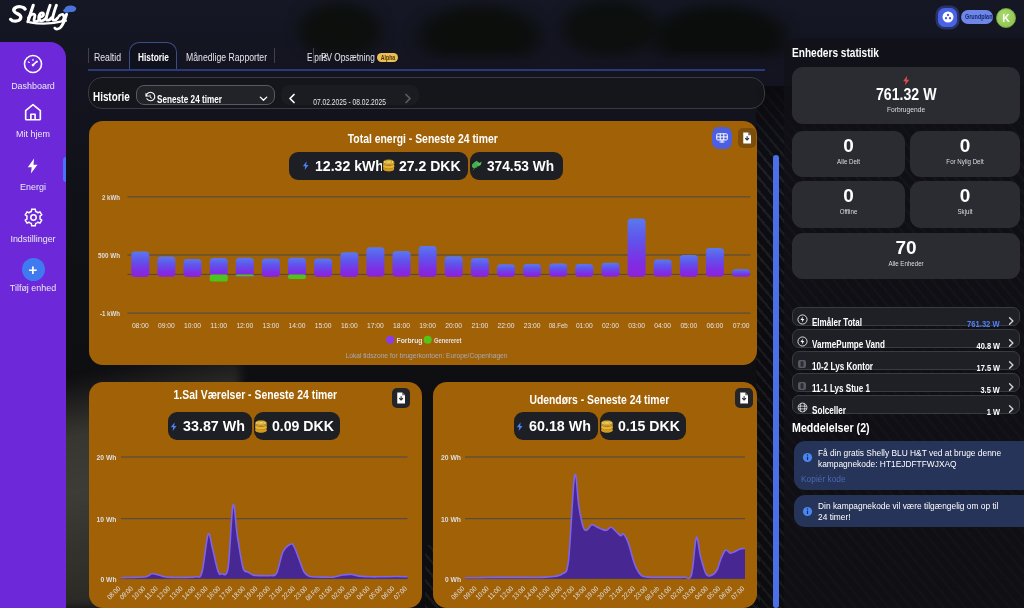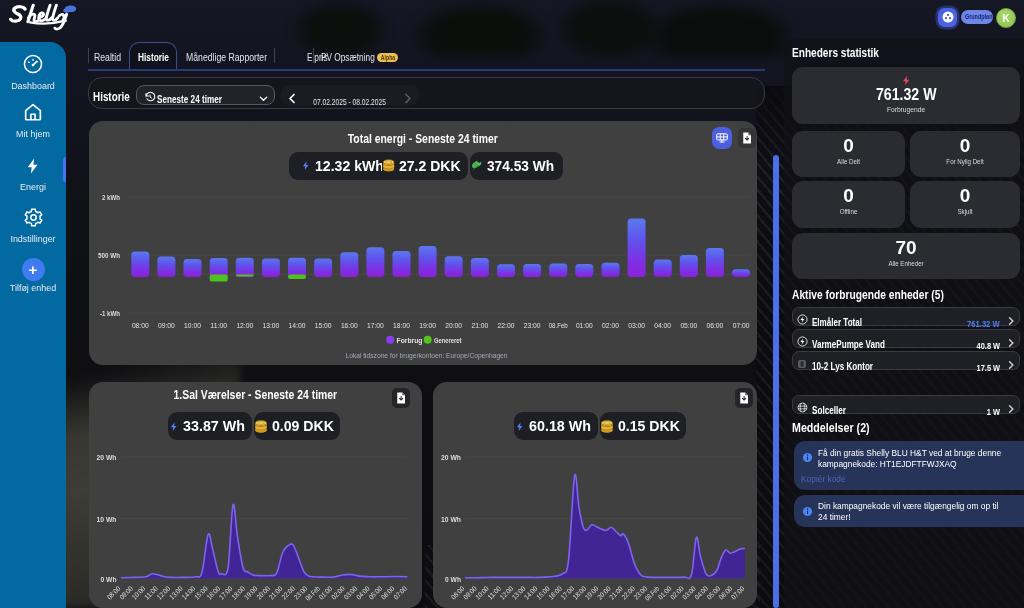--- a/index.html
+++ b/index.html
@@ -31,21 +31,21 @@
   background:#4a63e4; display:flex; align-items:center; justify-content:center;
   box-shadow:0 0 0 2.5px rgba(70,92,210,.4); }
 #grundplan { position:absolute; left:961px; top:10px; width:31.5px; height:13.5px; border-radius:7px;
   background:#6d86e8; color:#15296b; font-size:7px; font-weight:bold; text-align:center; line-height:13.5px; }
 #grundplan span { display:inline-block; transform:scaleX(.78); transform-origin:center; }
 #avatar { position:absolute; left:996px; top:7.5px; width:20px; height:20px; border-radius:50%;
   background:radial-gradient(circle at 40% 35%, #a9da6c, #8cbf4e); border:1.5px solid #74a73f;
   color:#fff; font-weight:bold; font-size:10.5px; display:flex; align-items:center; justify-content:center; }
 
 #sidebar { position:absolute; left:0; top:42px; width:66px; height:566px;
-  background:#0369a1; border-top-right-radius:16px; }
+  background:#6d28d9; border-top-right-radius:16px; }
 .sb-item { position:absolute; left:0; width:66px; text-align:center; }
 .sb-item .lbl { display:block; margin-top:1px; font-size:9.5px; color:#ececf0;
   transform:scaleX(.94); transform-origin:center; }
 #sb-active { position:absolute; right:0; top:115px; width:3.5px; height:25px; background:#4a72f5; border-radius:3px 0 0 3px; }
 
 #tabs { position:absolute; left:88px; top:42px; width:677px; height:28px; color:#e4e4ea; }
 .tab { position:absolute; top:0; height:26px; line-height:27px; }
 #tab-active-box { position:absolute; left:41.4px; top:0; width:48px; height:28px;
   border:1.5px solid #3a4f88; border-bottom:none; border-radius:10px 10px 0 0;
   background:rgba(10,12,22,.35); }
@@ -61,21 +61,21 @@
 #dd { position:absolute; left:47.4px; top:7.4px; width:138.8px; height:20px; background:#222329;
   border:1px solid #585962; border-radius:8px; }
 #dd .ic { position:absolute; left:6.5px; top:3px; }
 #dd .tx { position:absolute; left:19.3px; top:2.5px; }
 #dd .ch { position:absolute; right:5px; top:4px; }
 #dates { position:absolute; left:191.6px; top:7.4px; width:138.4px; height:20px; background:#1b1c21; border-radius:8px; }
 #dates .lt { position:absolute; left:7px; top:4.5px; }
 #dates .gt { position:absolute; right:7px; top:4.5px; }
 #dates .tx { position:absolute; left:0; right:0; top:5.5px; text-align:center; color:#e4e4e8; }
 
-.card { position:absolute; background:#404040; border-radius:14px; }
+.card { position:absolute; background:#a16207; border-radius:14px; }
 #card1 { left:88.5px; top:121px; width:668px; height:244px; }
 #card2 { left:88.5px; top:382px; width:333.5px; height:226px; }
 #card3 { left:433px; top:382px; width:324px; height:226px; }
 .ctitle { position:absolute; left:0; right:0; text-align:center; }
 .btn-solar { position:absolute; width:20.5px; height:22px; border-radius:7px; background:#4b5fe0;
   display:flex; align-items:center; justify-content:center; }
 .btn-doc { position:absolute; width:18px; height:20px; border-radius:5px; background:#242529;
   display:flex; align-items:center; justify-content:center; }
 .pill { position:absolute; height:28px; background:#1e1f24; border-radius:9px; white-space:nowrap;
   display:flex; align-items:center; justify-content:center; gap:4px; font-weight:bold; color:#fff; }
@@ -371,20 +371,21 @@
 <text x="344.7" y="589" text-anchor="end" transform="rotate(-45 344.7 589)" class="ax2" textLength="15.5" lengthAdjust="spacingAndGlyphs">02:00</text>
 <text x="357.2" y="589" text-anchor="end" transform="rotate(-45 357.2 589)" class="ax2" textLength="15.5" lengthAdjust="spacingAndGlyphs">03:00</text>
 <text x="369.6" y="589" text-anchor="end" transform="rotate(-45 369.6 589)" class="ax2" textLength="15.5" lengthAdjust="spacingAndGlyphs">04:00</text>
 <text x="382.1" y="589" text-anchor="end" transform="rotate(-45 382.1 589)" class="ax2" textLength="15.5" lengthAdjust="spacingAndGlyphs">05:00</text>
 <text x="394.5" y="589" text-anchor="end" transform="rotate(-45 394.5 589)" class="ax2" textLength="15.5" lengthAdjust="spacingAndGlyphs">06:00</text>
 <text x="407.0" y="589" text-anchor="end" transform="rotate(-45 407.0 589)" class="ax2" textLength="15.5" lengthAdjust="spacingAndGlyphs">07:00</text>
  </svg>
 </div>
 
 <div class="card" id="card3">
+ <div class="ctitle" style="top:7.5px; left:9px;"><span style="display:inline-block;white-space:nowrap;font-size:12.5px;font-weight:bold;transform:scaleX(0.829);transform-origin:center;">Udendørs - Seneste 24 timer</span></div>
  <div class="btn-doc" style="left:302px; top:6px;">
       <svg width="10" height="12" viewBox="0 0 20 24">
         <path d="M2.5 1h10L18 6.5V23H2.5z" fill="#fff"></path>
         <path d="M12.5 1v5.5H18z" fill="#6a6b70"></path>
         <path d="M10.2 9v6M7 12.7l3.2 3.4 3.2-3.4" stroke="#2c2d32" stroke-width="2.1" fill="none" stroke-linecap="round" stroke-linejoin="round"></path>
       </svg>
     </div>
  <div class="pill" style="left:81px; top:30px; width:84px;">
       <svg width="10" height="15" viewBox="0 0 24 24" fill="#4f80f8">
         <path d="M13.5 1.5L4.5 13.5h5.5L8.8 22.5l9.2-12h-5.6z"></path>
@@ -464,21 +465,20 @@
       <div class="sub">Offline</div>
  </div>
  <div class="rcard" style="left:126px; top:145px; width:110px; height:47px;">
    <div style="font-size:19px; font-weight:bold; margin-top:4px;">0</div>
       <div class="sub">Skjult</div>
  </div>
  <div class="rcard" style="left:8px; top:197px; width:228px; height:46px;">
    <div style="font-size:19px; font-weight:bold; margin-top:4px;">70</div>
       <div class="sub">Alle Enheder</div>
  </div>
- <div class="rh" style="left:7.8px; top:249px;"><span style="display:inline-block;white-space:nowrap;font-size:12.5px;font-weight:bold;transform:scaleX(0.819);transform-origin:0 50%;">Aktive forbrugende enheder (5)</span></div>
  <div class="lrow" style="top:271px;">
       <span class="ic"><svg width="11" height="11" viewBox="0 0 24 24" fill="none">
           <circle cx="12" cy="12" r="10" stroke="#fff" stroke-width="1.8"></circle>
           <path d="M13 5.5L7.5 13h4l-1 5.5L16 11h-4z" fill="#fff"></path>
         </svg></span>
       <span class="nm"><span style="display:inline-block;white-space:nowrap;font-size:10px;font-weight:bold;transform:scaleX(0.805);transform-origin:0 50%;">Elmåler Total</span></span>
       <span class="vl" style="color:#4f80f8;"><span style="display:inline-block;white-space:nowrap;font-size:9.5px;font-weight:bold;transform:scaleX(0.802);transform-origin:100% 50%;">761.32 W</span></span>
       <span class="cv"><svg width="10" height="10" viewBox="0 0 24 24" fill="none" stroke="#d0d1d7" stroke-width="3.4" stroke-linecap="round" stroke-linejoin="round">
           <path d="M8.5 4l8 8-8 8"></path>
         </svg></span>
@@ -494,20 +494,31 @@
           <path d="M8.5 4l8 8-8 8"></path>
         </svg></span>
     </div>
  <div class="lrow" style="top:315px;">
       <span class="ic"><svg width="10" height="10" viewBox="0 0 24 24" fill="none">
           <rect x="2.5" y="2.5" width="19" height="19" rx="4.5" fill="#595a62"></rect>
           <rect x="8.5" y="5.5" width="7" height="13" rx="1.5" fill="#2b2c31"></rect>
         </svg></span>
       <span class="nm"><span style="display:inline-block;white-space:nowrap;font-size:10px;font-weight:bold;transform:scaleX(0.811);transform-origin:0 50%;">10-2 Lys Kontor</span></span>
       <span class="vl"><span style="display:inline-block;white-space:nowrap;font-size:9.5px;font-weight:bold;transform:scaleX(.78);transform-origin:100% 50%;">17.5 W</span></span>
+      <span class="cv"><svg width="10" height="10" viewBox="0 0 24 24" fill="none" stroke="#d0d1d7" stroke-width="3.4" stroke-linecap="round" stroke-linejoin="round">
+          <path d="M8.5 4l8 8-8 8"></path>
+        </svg></span>
+    </div>
+ <div class="lrow" style="top:337px;">
+      <span class="ic"><svg width="10" height="10" viewBox="0 0 24 24" fill="none">
+          <rect x="2.5" y="2.5" width="19" height="19" rx="4.5" fill="#595a62"></rect>
+          <rect x="8.5" y="5.5" width="7" height="13" rx="1.5" fill="#2b2c31"></rect>
+        </svg></span>
+      <span class="nm"><span style="display:inline-block;white-space:nowrap;font-size:10px;font-weight:bold;transform:scaleX(0.807);transform-origin:0 50%;">11-1 Lys Stue 1</span></span>
+      <span class="vl"><span style="display:inline-block;white-space:nowrap;font-size:9.5px;font-weight:bold;transform:scaleX(.78);transform-origin:100% 50%;">3.5 W</span></span>
       <span class="cv"><svg width="10" height="10" viewBox="0 0 24 24" fill="none" stroke="#d0d1d7" stroke-width="3.4" stroke-linecap="round" stroke-linejoin="round">
           <path d="M8.5 4l8 8-8 8"></path>
         </svg></span>
     </div>
  <div class="lrow" style="top:359px;">
       <span class="ic"><svg width="11" height="11" viewBox="0 0 24 24" fill="none" stroke="#fff" stroke-width="1.6">
           <circle cx="12" cy="12" r="9.7"></circle>
           <path d="M2.6 9h18.8M2.6 15h18.8M9 2.8c-2.8 6-2.8 12.4 0 18.4M15 2.8c2.8 6 2.8 12.4 0 18.4"></path>
         </svg></span>
       <span class="nm"><span style="display:inline-block;white-space:nowrap;font-size:10px;font-weight:bold;transform:scaleX(0.815);transform-origin:0 50%;">Solceller</span></span>

